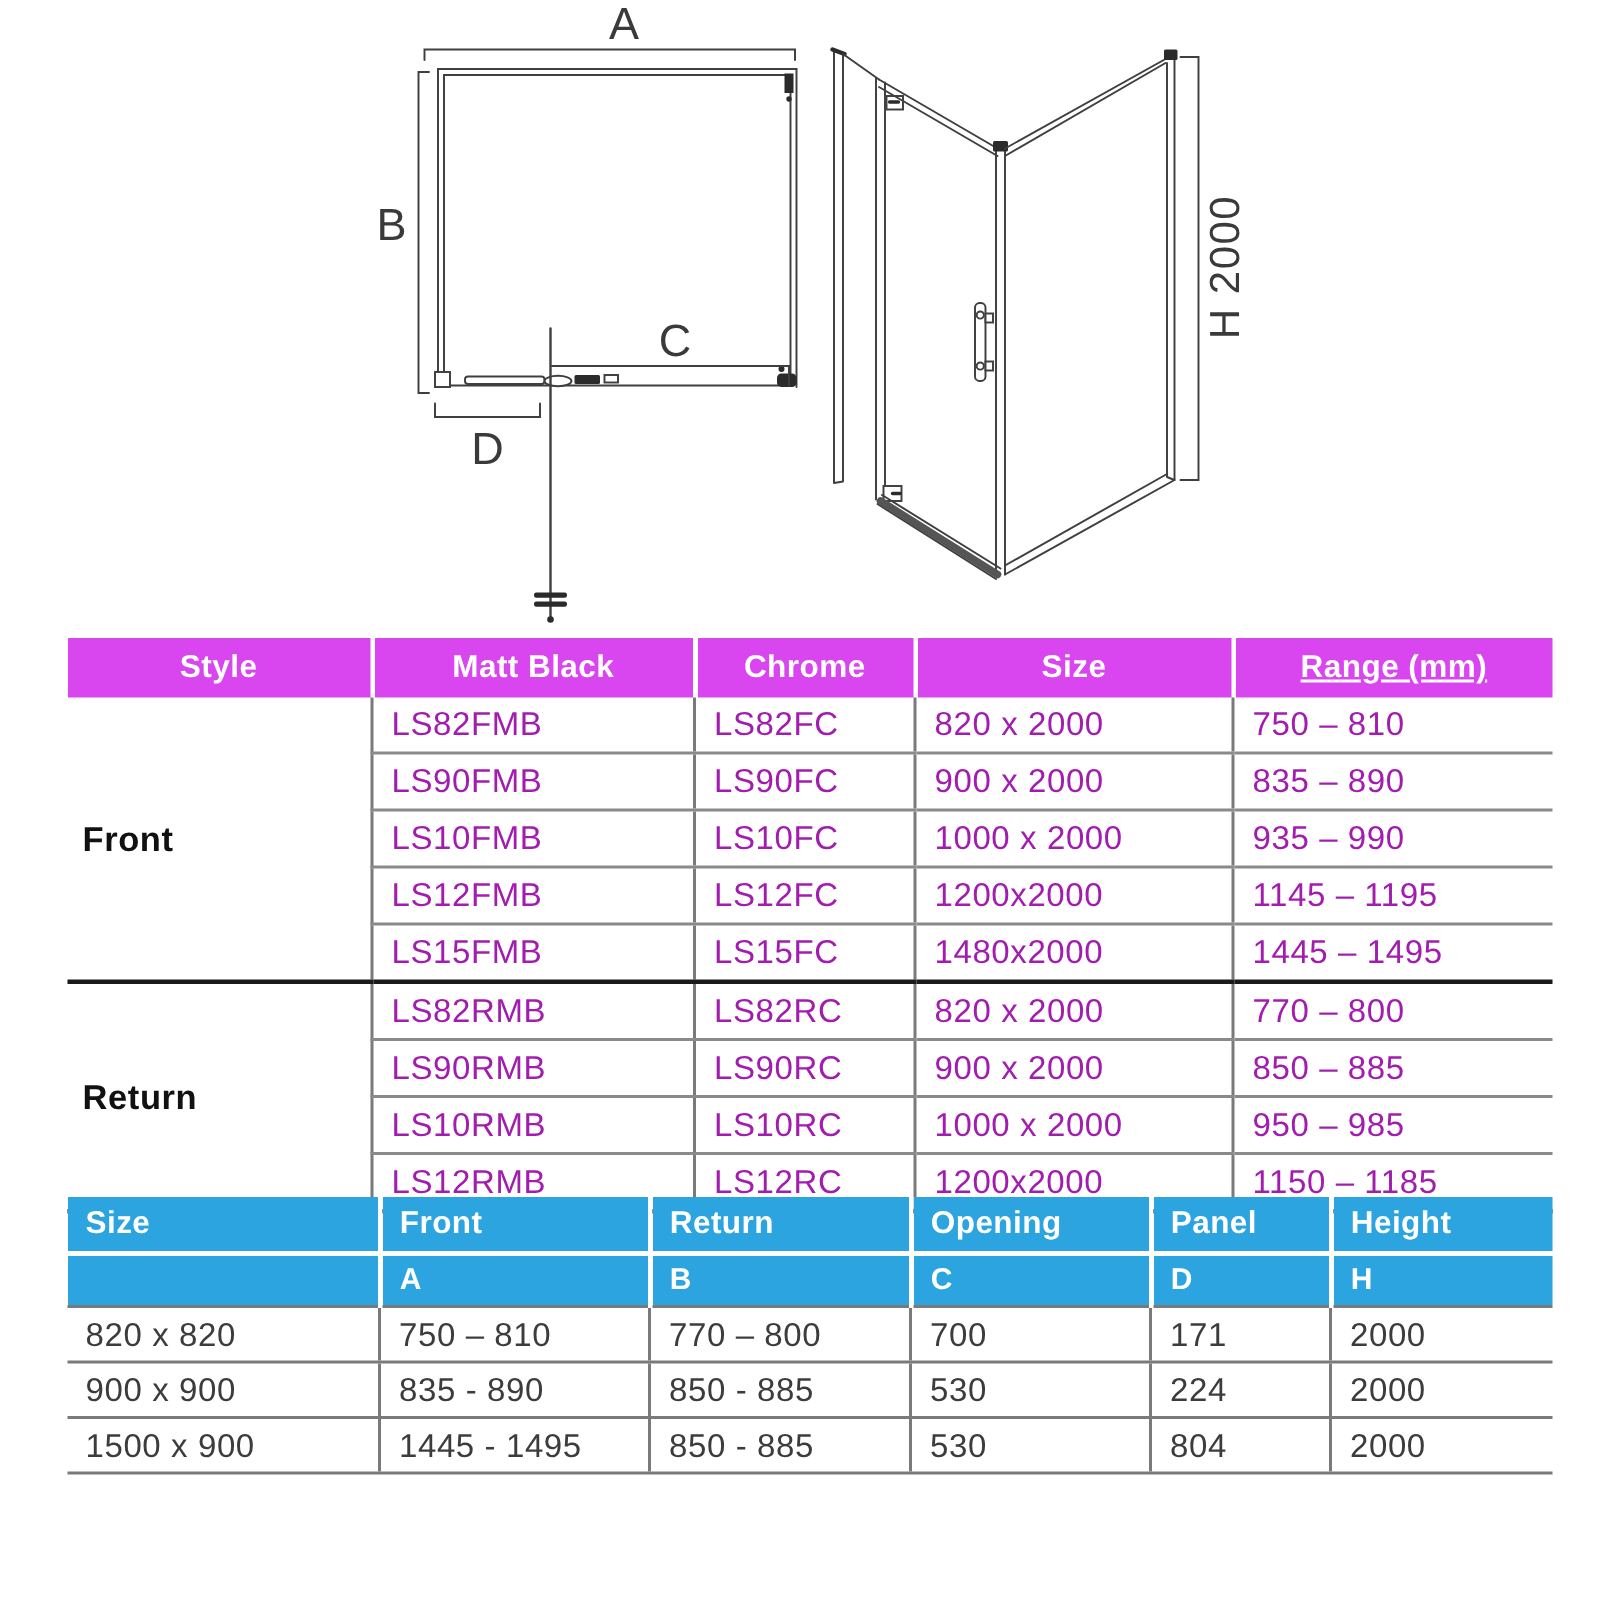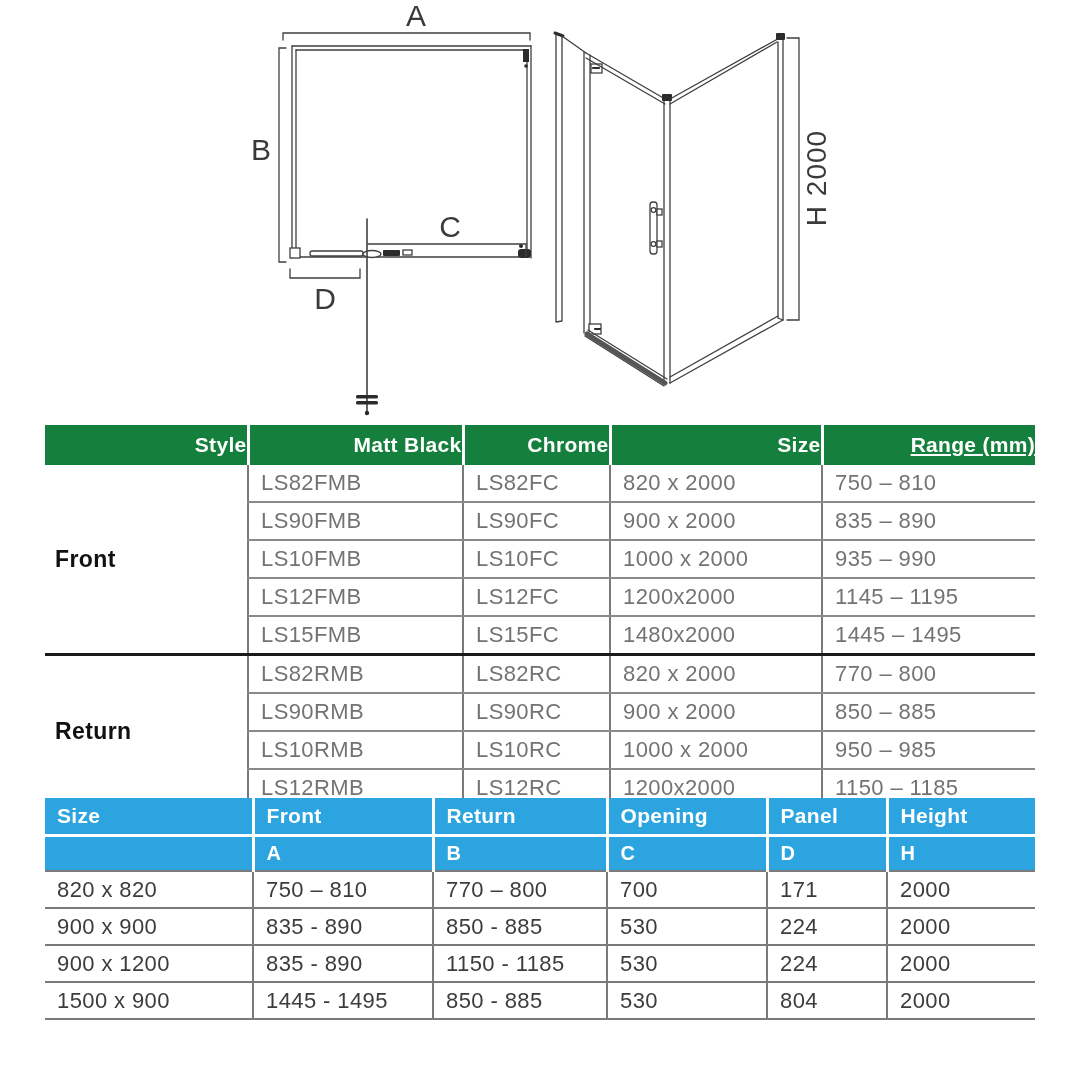--- a/index.html
+++ b/index.html
@@ -8,24 +8,24 @@
   #diagram{position:absolute;top:0;left:0;}
 
   .tbl-wrap{position:absolute;left:45px;}
   #spec-table-wrap{top:425px;}
   #dim-table-wrap{top:798px;}
 
   table{border-collapse:collapse;table-layout:fixed;width:990px;}
   th,td{overflow:hidden;white-space:nowrap;}
 
   
-  .t1 th{background:#15803d;color:#fff;font-weight:bold;font-size:21px;text-align:right;
+  .t1 th{background:#d946ef;color:#fff;font-weight:bold;font-size:21px;text-align:center;
          padding:8px 0 8px 0;border-right:3px solid #fff;letter-spacing:.3px;}
   .t1 th:last-child{border-right:0;text-decoration:underline;}
-  .t1 td{height:36px;font-size:22px;color:#737373;padding:0 0 0 12px;vertical-align:middle;letter-spacing:.4px;}
+  .t1 td{height:36px;font-size:22px;color:#a21caf;padding:0 0 0 12px;vertical-align:middle;letter-spacing:.4px;}
   .t1 td.dcell{border-left:2px solid #7a7a7a;border-bottom:2px solid #8a8a8a;}
   .t1 td.grp-end{border-bottom:3px solid #1a1a1a;margin-top:27px;}
   .t1 td.style-cell{font-weight:bold;color:#111;font-size:23px;border-bottom:3px solid #1a1a1a;padding-left:10px;}
 
   
   .t2 th{background:#2BA4DF;color:#fff;font-weight:bold;text-align:left;letter-spacing:.3px;
          border-right:3px solid #fff;}
   .t2 th:last-child{border-right:0;}
   .t2 tr.main th{font-size:21px;padding:6px 0 6px 12px;border-bottom:3px solid #fff;}
   .t2 tr.sub th{font-size:20px;padding:5px 0 5px 12px;}
@@ -235,28 +235,20 @@
           </tr>
           <tr>
             <td>900 x 900</td>
             <td class="vline">835 - 890</td>
             <td class="vline">850 - 885</td>
             <td class="vline">530</td>
             <td class="vline">224</td>
             <td class="vline">2000</td>
           </tr>
           <tr>
-            <td>900 x 1200</td>
-            <td class="vline">835 - 890</td>
-            <td class="vline">1150 - 1185</td>
-            <td class="vline">530</td>
-            <td class="vline">224</td>
-            <td class="vline">2000</td>
-          </tr>
-          <tr>
             <td>1500 x 900</td>
             <td class="vline">1445 - 1495</td>
             <td class="vline">850 - 885</td>
             <td class="vline">530</td>
             <td class="vline">804</td>
             <td class="vline">2000</td>
           </tr>
         </tbody>
       </table>
     </div>

